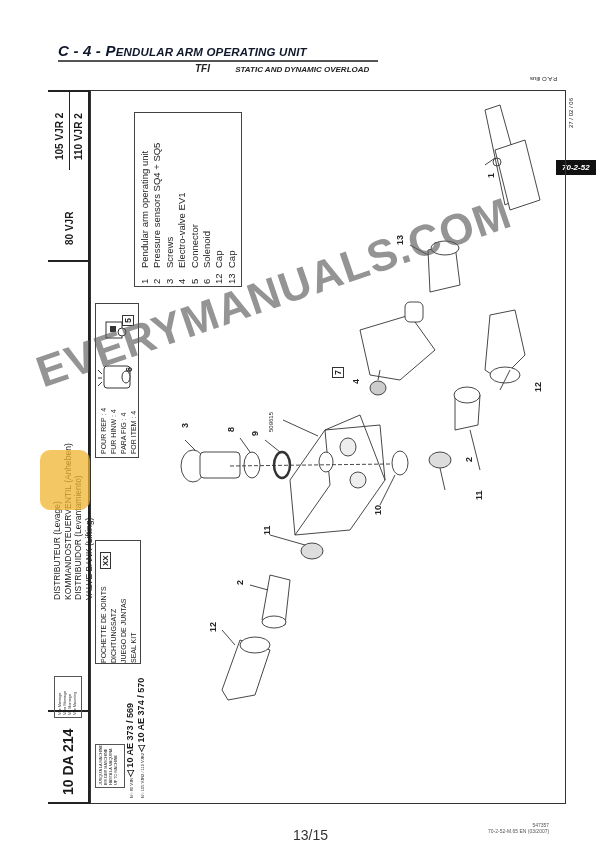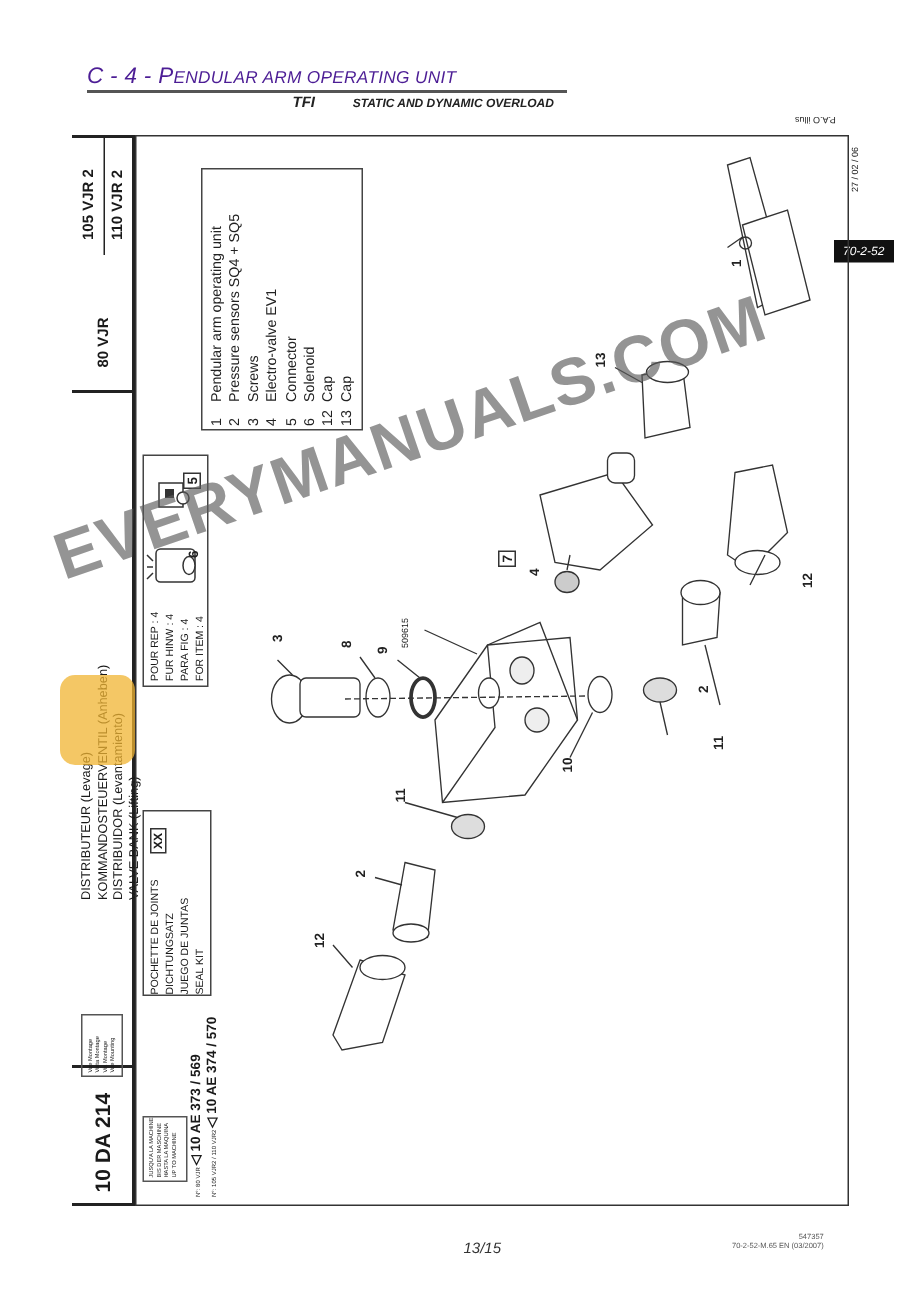--- a/index.html
+++ b/index.html
@@ -1,39 +1,39 @@
 <!DOCTYPE html>
 <html><head>
 <meta charset="utf-8">
 <style>
   html,body{margin:0;padding:0;background:#fff;}
   body{width:612px;height:866px;position:relative;overflow:hidden;font-family:"Liberation Sans",sans-serif;color:#1a1a1a;}
   .abs{position:absolute;}
-  .hdr-title{left:58px;top:42px;font-size:15px;font-weight:normal;font-style:italic;color:#4c1d95;letter-spacing:0.2px;}
+  .hdr-title{left:58px;top:42px;font-size:15px;font-weight:bold;font-style:italic;color:#0f172a;letter-spacing:0.2px;}
   .hdr-title .sc{font-size:11.5px;}
   .hdr-rule{left:58px;top:60px;width:320px;height:2px;background:#555;}
   .hdr-sub{left:195px;top:63px;font-size:10px;font-weight:bold;font-style:italic;color:#222;}
   .hdr-sub .sc{font-size:8px;margin-left:23px;}
   .frame{left:90px;top:90px;width:476px;height:714px;border:1.5px solid #333;box-sizing:border-box;}
   .leftcol{left:48px;top:90px;width:42px;height:714px;}
   .rot{position:absolute;transform-origin:0 0;transform:rotate(-90deg);white-space:nowrap;}
   .lc-line{background:#222;position:absolute;}
   .legend{left:134px;top:112px;width:108px;height:175px;border:1px solid #444;box-sizing:border-box;}
   .legend-inner{position:absolute;left:4px;top:171px;transform-origin:0 0;transform:rotate(-90deg);width:166px;}
   .legend-row{display:flex;font-size:9.5px;line-height:12.4px;color:#222;}
   .legend-row .n{width:16px;}
   .pochette{left:95px;top:540px;width:46px;height:124px;border:1px solid #444;box-sizing:border-box;}
   .kitbox{left:95px;top:303px;width:44px;height:155px;border:1px solid #444;box-sizing:border-box;}
   .small{font-size:8px;color:#222;}
-  .tag{background:#111;color:#fff;font-size:8px;font-weight:normal;font-style:italic;padding:3px 6px;}
+  .tag{background:#111;color:#fff;font-size:8px;font-weight:bold;font-style:italic;padding:3px 6px;}
   .callout{font-size:9px;font-weight:bold;color:#222;}
   .boxed{border:1px solid #333;padding:0 2px;background:#fff;}
   .watermark{left:30px;top:350px;font-size:44px;font-weight:bold;color:rgba(90,90,90,0.65);transform:rotate(-19deg);transform-origin:0 0;letter-spacing:1px;white-space:nowrap;}
   .wm-logo{left:40px;top:450px;width:50px;height:60px;border-radius:10px;background:rgba(240,180,50,0.75);}
-  .footer-page{left:309px;top:827px;font-size:10px;color:#333;font-style:italic;}
+  .footer-page{left:293px;top:827px;font-size:14px;color:#333;}
   .footer-ref{left:488px;top:822px;font-size:5px;color:#555;text-align:right;line-height:6px;}
   svg{position:absolute;}
 </style>
 </head>
 <body>
 
 <div class="abs hdr-title"><span>C - 4 - P</span><span class="sc">ENDULAR ARM OPERATING UNIT</span></div>
 <div class="abs hdr-rule"></div>
 <div class="abs hdr-sub"><span>TFI</span><span class="sc"> STATIC AND DYNAMIC OVERLOAD</span></div>
 

